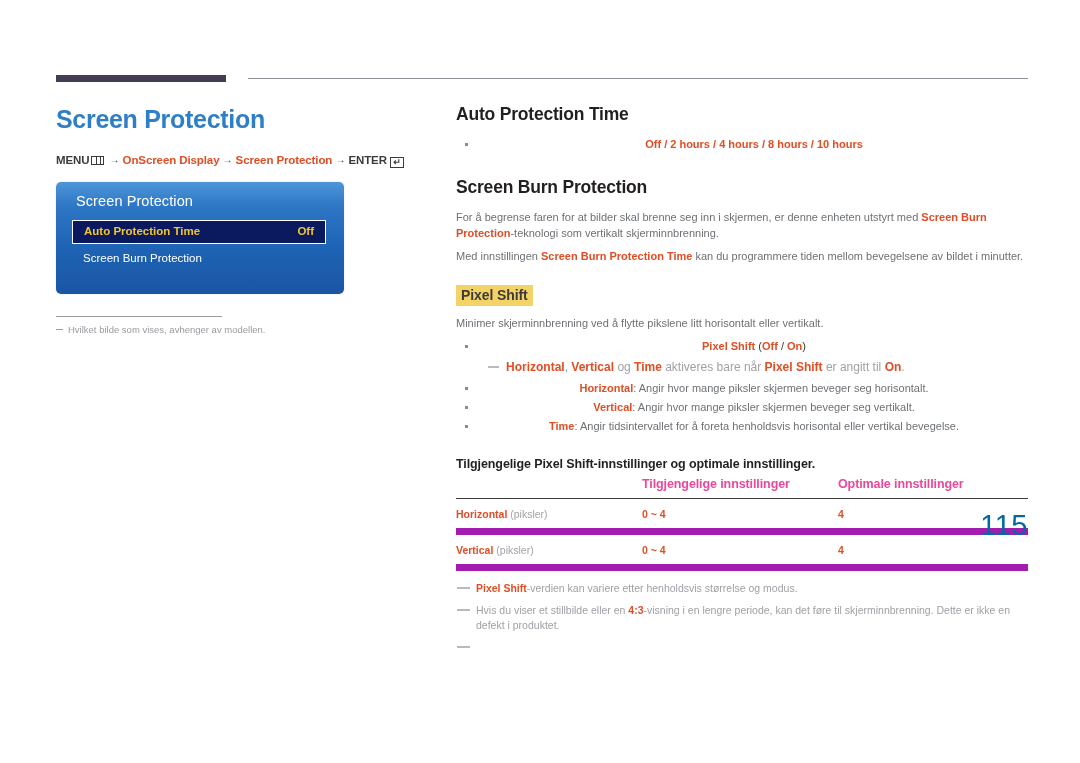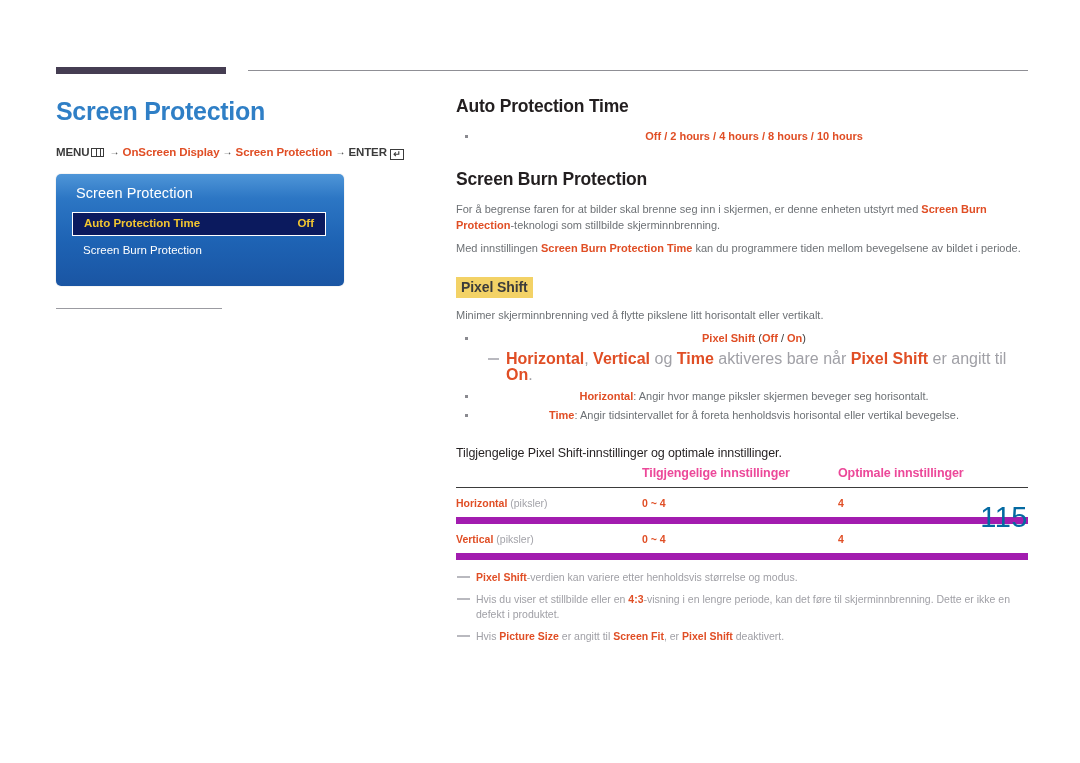--- a/index.html
+++ b/index.html
@@ -36,21 +36,21 @@
     left: 248px;
     top: 70px;
     width: 780px;
     height: 1px;
     background: #8f8f95;
   }
 
   
   .page {
     position: absolute;
-    left: 0; top: 0;
+    left: 0; top: 8px;
     width: 1080px;
     height: 574px;
   }
 
   
   .col-left {
     position: absolute;
     left: 56px;
     top: 96px;
     width: 350px;
@@ -228,21 +228,21 @@
     left: 9px;
     top: 7px;
     width: 3px;
     height: 3px;
     background: #8a8a90;
   }
 
   .subnote {
     position: relative;
     padding-left: 22px;
-    font-size: 16px;
+    font-size: 12px;
     line-height: 16px;
     color: #a0a0a6;
     margin: 3px 0 5px 28px;
   }
   .subnote .dash {
     position: absolute;
     left: 4px;
     top: 7px;
     width: 11px;
     height: 1.6px;
@@ -255,21 +255,21 @@
     color: #3b3b3b;
     font-size: 14px;
     font-weight: bold;
     padding: 2px 5px 3px 5px;
     margin: 14px 0 9px 0;
     letter-spacing: -0.1px;
   }
 
   h3.tbl-title {
     font-size: 12.5px;
-    font-weight: normal;
+    font-weight: bold;
     color: #231f20;
     margin: 22px 0 0 0;
     letter-spacing: -0.1px;
   }
 
   table.spec {
     width: 572px;
     border-collapse: collapse;
     margin-top: 6px;
   }
@@ -352,58 +352,64 @@
       <div class="osd-row-selected">
         <span class="lbl">Auto Protection Time</span>
         <span class="val">Off</span>
       </div>
       <div class="osd-row">
         <span>Screen Burn Protection</span>
       </div>
     </div>
 
     <div class="left-note-rule"></div>
+    <div class="left-note">
+      <span class="dash"></span><span>Hvilket bilde som vises, avhenger av modellen.</span>
+    </div>
   </div>
 
   <div class="col-right">
 
     
     <h2 class="sec">Auto Protection Time</h2>
     <ul class="bullets">
       <li>
         <span class="accent">Off / 2 hours / 4 hours / 8 hours / 10 hours</span>
       </li>
     </ul>
 
     
     <h2 class="sec mt">Screen Burn Protection</h2>
     <p class="body">
-      <span>For å begrense faren for at bilder skal brenne seg inn i skjermen, er denne enheten utstyrt med </span><span class="accent">Screen Burn Protection</span><span>-teknologi som stillbilde skjerminnbrenning.</span>
+      <span>For å begrense faren for at bilder skal brenne seg inn i skjermen, er denne enheten utstyrt med </span><span class="accent">Screen Burn Protection</span><span>-teknologi som vertikalt skjerminnbrenning.</span>
     </p>
     <p class="body">
-      <span>Med innstillingen </span><span class="accent">Screen Burn Protection Time</span><span> kan du programmere tiden mellom bevegelsene av bildet i periode.</span>
+      <span>Med innstillingen </span><span class="accent">Screen Burn Protection Time</span><span> kan du programmere tiden mellom bevegelsene av bildet i minutter.</span>
     </p>
 
     
     <div class="pixelshift-head">Pixel Shift</div>
     <p class="body">Minimer skjerminnbrenning ved å flytte pikslene litt horisontalt eller vertikalt.</p>
 
     <ul class="bullets">
       <li>
         <span class="accent">Pixel Shift</span><span class="dark"> (</span><span class="accent">Off</span><span class="dark"> / </span><span class="accent">On</span><span class="dark">)</span>
       </li>
     </ul>
 
     <div class="subnote">
       <span class="dash"></span><span class="accent">Horizontal</span><span>, </span><span class="accent">Vertical</span><span> og </span><span class="accent">Time</span><span> aktiveres bare når </span><span class="accent">Pixel Shift</span><span> er angitt til </span><span class="accent">On</span><span>.</span>
     </div>
 
     <ul class="bullets">
       <li>
         <span class="accent">Horizontal</span><span>: Angir hvor mange piksler skjermen beveger seg horisontalt.</span>
+      </li>
+      <li>
+        <span class="accent">Vertical</span><span>: Angir hvor mange piksler skjermen beveger seg vertikalt.</span>
       </li>
       <li>
         <span class="accent">Time</span><span>: Angir tidsintervallet for å foreta henholdsvis horisontal eller vertikal bevegelse.</span>
       </li>
     </ul>
 
     
     <h3 class="tbl-title">Tilgjengelige Pixel Shift-innstillinger og optimale innstillinger.</h3>
     <table class="spec">
       <thead>
@@ -424,19 +430,19 @@
           <td class="c2 val">0 ~ 4</td>
           <td class="c3 val">4</td>
         </tr>
       </tbody>
     </table>
 
     
     <div class="footnotes">
       <div class="footnote" id="fn0"><span class="dash"></span><span class="fn-body"><span class="accent">Pixel Shift</span><span>-verdien kan variere etter henholdsvis størrelse og modus.</span></span></div>
       <div class="footnote" id="fn1"><span class="dash"></span><span class="fn-body"><span>Hvis du viser et stillbilde eller en </span><span class="accent">4:3</span><span>-visning i en lengre periode, kan det føre til skjerminnbrenning. Dette er ikke en defekt i produktet.</span></span></div>
-      <div class="footnote" id="fn2"><span class="dash"></span><span class="fn-body"><span>Hvis </span><span class="accent">Picture Size</span><span> er angitt til </span><span class="accent">Screen Fit</span><span>, er </span><span class="accent">Pixel Shift</span><span> deaktivert.</span></span></div>
+      <div class="footnote" id="fn2"><span class="dash"></span></div>
     </div>
 
   </div>
 
   <div class="page-number">115</div>
 </div>
 
 </body></html>

